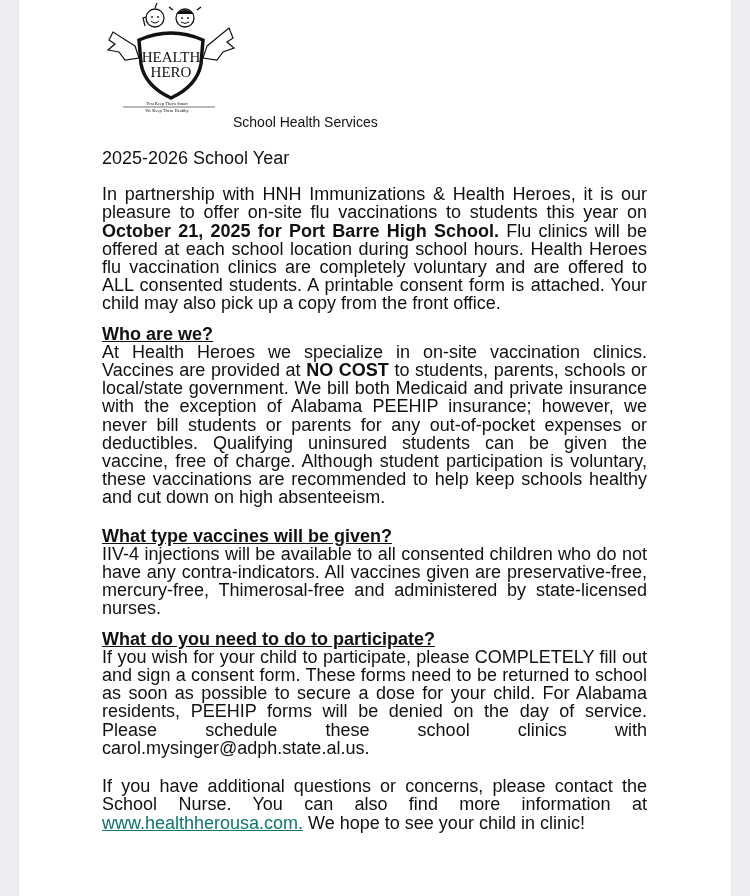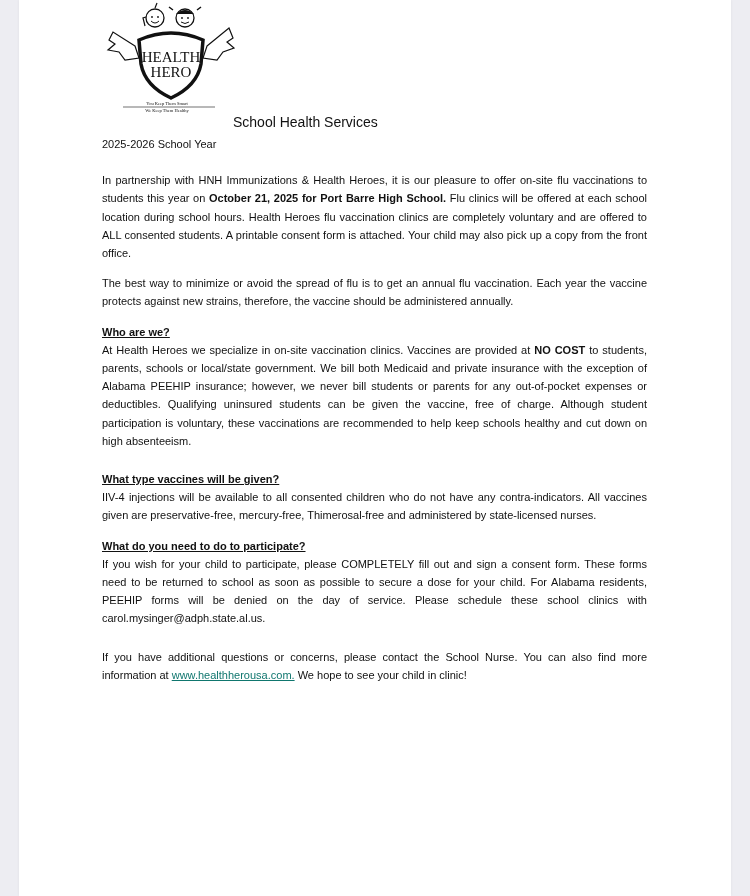--- a/index.html
+++ b/index.html
@@ -16,22 +16,22 @@
     }
     .logo {
       position: absolute; left: 105px; top: 2px; width: 132px; height: 112px;
     }
     .logo svg { width: 100%; height: 100%; }
     .heading {
       position: absolute; left: 233px; top: 114px;
       font-weight: normal; font-size: 14px;
     }
     .content {
-      position: absolute; left: 102px; top: 135px; width: 545px;
-      font-size: 11px; line-height: 18.2px;
+      position: absolute; left: 102px; top: 149px; width: 545px;
+      font-size: 18px; line-height: 18.2px;
     }
     .content p { margin: 0; text-align: justify; }
     .year { margin-bottom: 18px !important; }
     .greet { margin-bottom: 14px !important; }
     .para { margin-bottom: 12px !important; }
     .sec-title { font-weight: bold; text-decoration: underline; text-align: left !important; }
     .gap-lg { margin-bottom: 20px !important; }
     b { font-weight: bold; }
     a.link { color: #0f766e; text-decoration: underline; }
     .thanks { margin-top: 20px !important; }
@@ -69,21 +69,20 @@
   </svg>
 </div>
 
 <div class="heading">School Health Services</div>
 
 <div class="content">
   <p class="year">2025-2026 School Year</p>
 
   <p class="para"><span>In partnership with HNH Immunizations &amp; Health Heroes, it is our pleasure to offer on-site flu vaccinations to students this year on </span><b>October 21, 2025 for Port Barre High School.</b><span> Flu clinics will be offered at each school location during school hours.  Health Heroes flu vaccination clinics are completely voluntary and are offered to ALL consented students. A printable consent form is attached. Your child may also pick up a copy from the front office.</span></p>
 
-  <p class="para">The best way to minimize or avoid the spread of flu is to get an annual flu vaccination. Each year the vaccine protects against new strains, therefore, the vaccine should be administered annually.</p>
 
   <p class="sec-title">Who are we?</p>
   <p class="para gap-lg"><span>At Health Heroes we specialize in on-site vaccination clinics. Vaccines are provided at </span><b>NO COST</b><span> to students, parents, schools or local/state government.  We bill both Medicaid and private insurance with the exception of Alabama PEEHIP insurance; however, we never bill students or parents for any out-of-pocket expenses or deductibles.  Qualifying uninsured students can be given the vaccine, free of charge. Although student participation is voluntary, these vaccinations are recommended to help keep schools healthy and cut down on high absenteeism.</span></p>
 
   <p class="sec-title">What type vaccines will be given?</p>
   <p class="para">IIV-4 injections will be available to all consented children who do not have any contra-indicators.    All vaccines given are preservative-free, mercury-free, Thimerosal-free and administered by state-licensed nurses.</p>
 
   <p class="sec-title">What do you need to do to participate?</p>
   <p class="para gap-lg">If you wish for your child to participate, please COMPLETELY fill out and sign a consent form.  These forms need to be returned to school as soon as possible to secure a dose for your child.  For Alabama residents, PEEHIP forms will be denied on the day of service.  Please schedule these school clinics with carol.mysinger@adph.state.al.us.</p>
 

